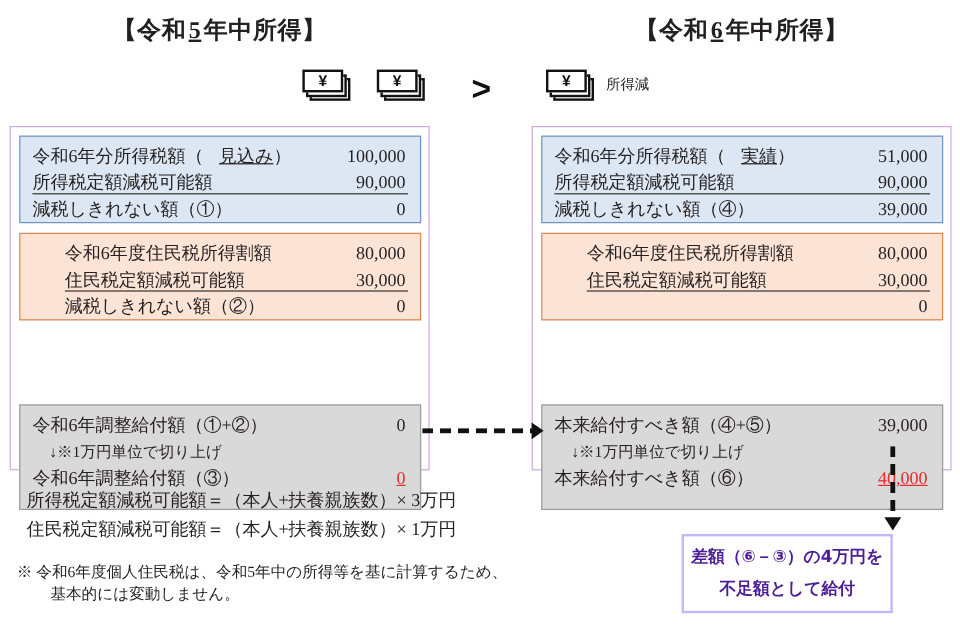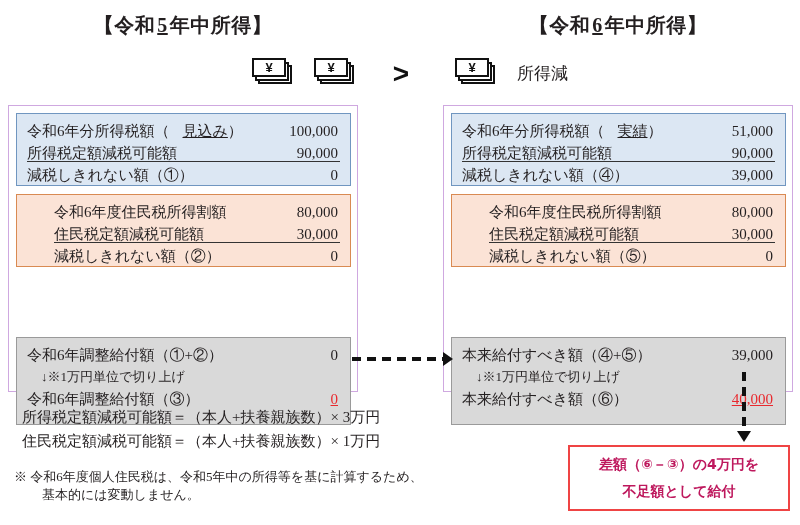--- a/index.html
+++ b/index.html
@@ -37,21 +37,21 @@
     position:absolute;left:0;top:0;width:34px;height:19px;
     line-height:19px;text-align:center;font-size:13px;font-weight:bold;
     color:#111;z-index:3;font-family:"Liberation Sans",sans-serif;
   }
   #gt-sign{
     position:absolute;left:383px;top:58px;width:36px;
     text-align:center;font-size:28px;font-weight:bold;line-height:32px;
     font-family:"Liberation Sans",sans-serif;color:#111;
   }
   #income-drop-label{
-    position:absolute;left:505px;top:62px;font-size:17px;white-space:nowrap;margin-left:12px;
+    position:absolute;left:505px;top:62px;font-size:12px;white-space:nowrap;
   }
 
   
   .panel{
     position:absolute;top:105px;width:350px;height:287px;
     border:1.5px solid #cfa8e0;box-sizing:border-box;background:#fff;
   }
   #panel-left{left:8px;}
   #panel-right{left:443px;}
 
@@ -104,24 +104,24 @@
   .formula{
     position:absolute;left:22px;font-size:15px;white-space:nowrap;
   }
   #formula-1{top:408px;}
   #formula-2{top:432px;}
   #note-block{position:absolute;left:14px;top:468px;font-size:13px;}
   #note-block .l2{padding-left:28px;}
 
   
   #callout{
-    position:absolute;left:568px;top:445px;width:222px;height:66px;
-    border:2px solid #ef4444;box-sizing:border-box;background:#fff;
+    position:absolute;left:568px;top:445px;width:176px;height:66px;
+    border:2px solid #c4b5fd;box-sizing:border-box;background:#fff;
     font-family:"DejaVu Sans","Liberation Sans",sans-serif;
-    font-weight:bold;font-size:14px;text-align:center;color:#be185d;
+    font-weight:bold;font-size:14px;text-align:center;color:#4c1d95;
     display:flex;flex-direction:column;align-items:center;justify-content:center;
     line-height:27px;
   }
 </style>
 </head>
 <body>
 
 <div class="stage">
 
   <div class="col-header" id="hdr-left">
@@ -201,21 +201,20 @@
     <div class="box orange">
       <div class="row">
         <span class="lab">令和6年度住民税所得割額</span>
         <span class="val">80,000</span>
       </div>
       <div class="row underline-pair">
         <span class="lab">住民税定額減税可能額</span>
         <span class="val">30,000</span>
       </div>
       <div class="row">
-        <span class="lab">減税しきれない額（⑤）</span>
         <span class="val">0</span>
       </div>
     </div>
 
     <div class="box gray">
       <div class="row">
         <span class="lab">本来給付すべき額（④+⑤）</span>
         <span class="val">39,000</span>
       </div>
       <div class="row note">

